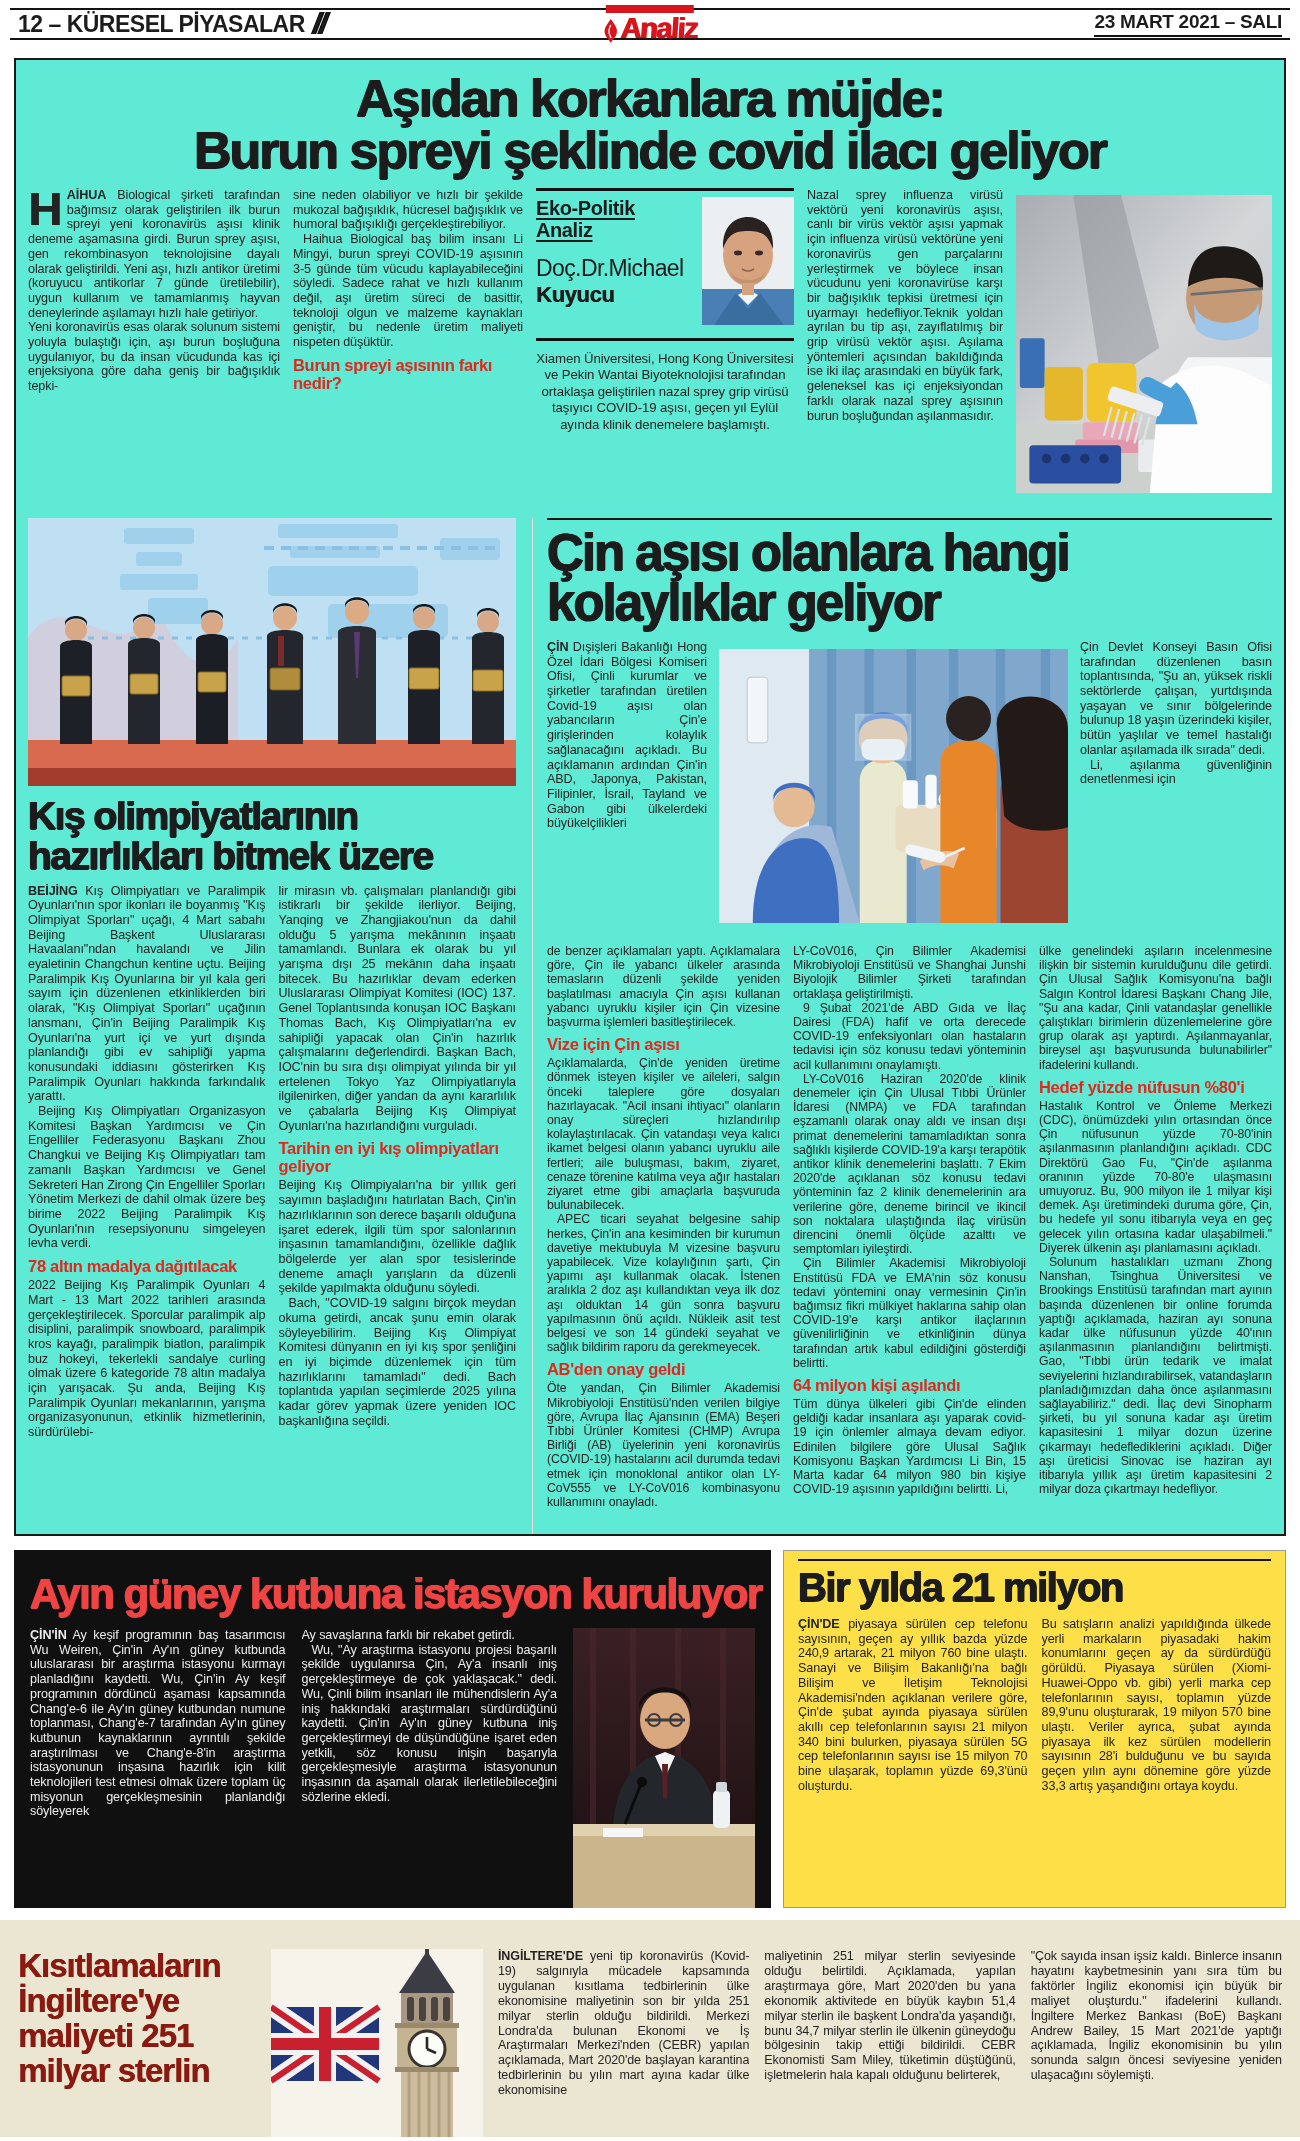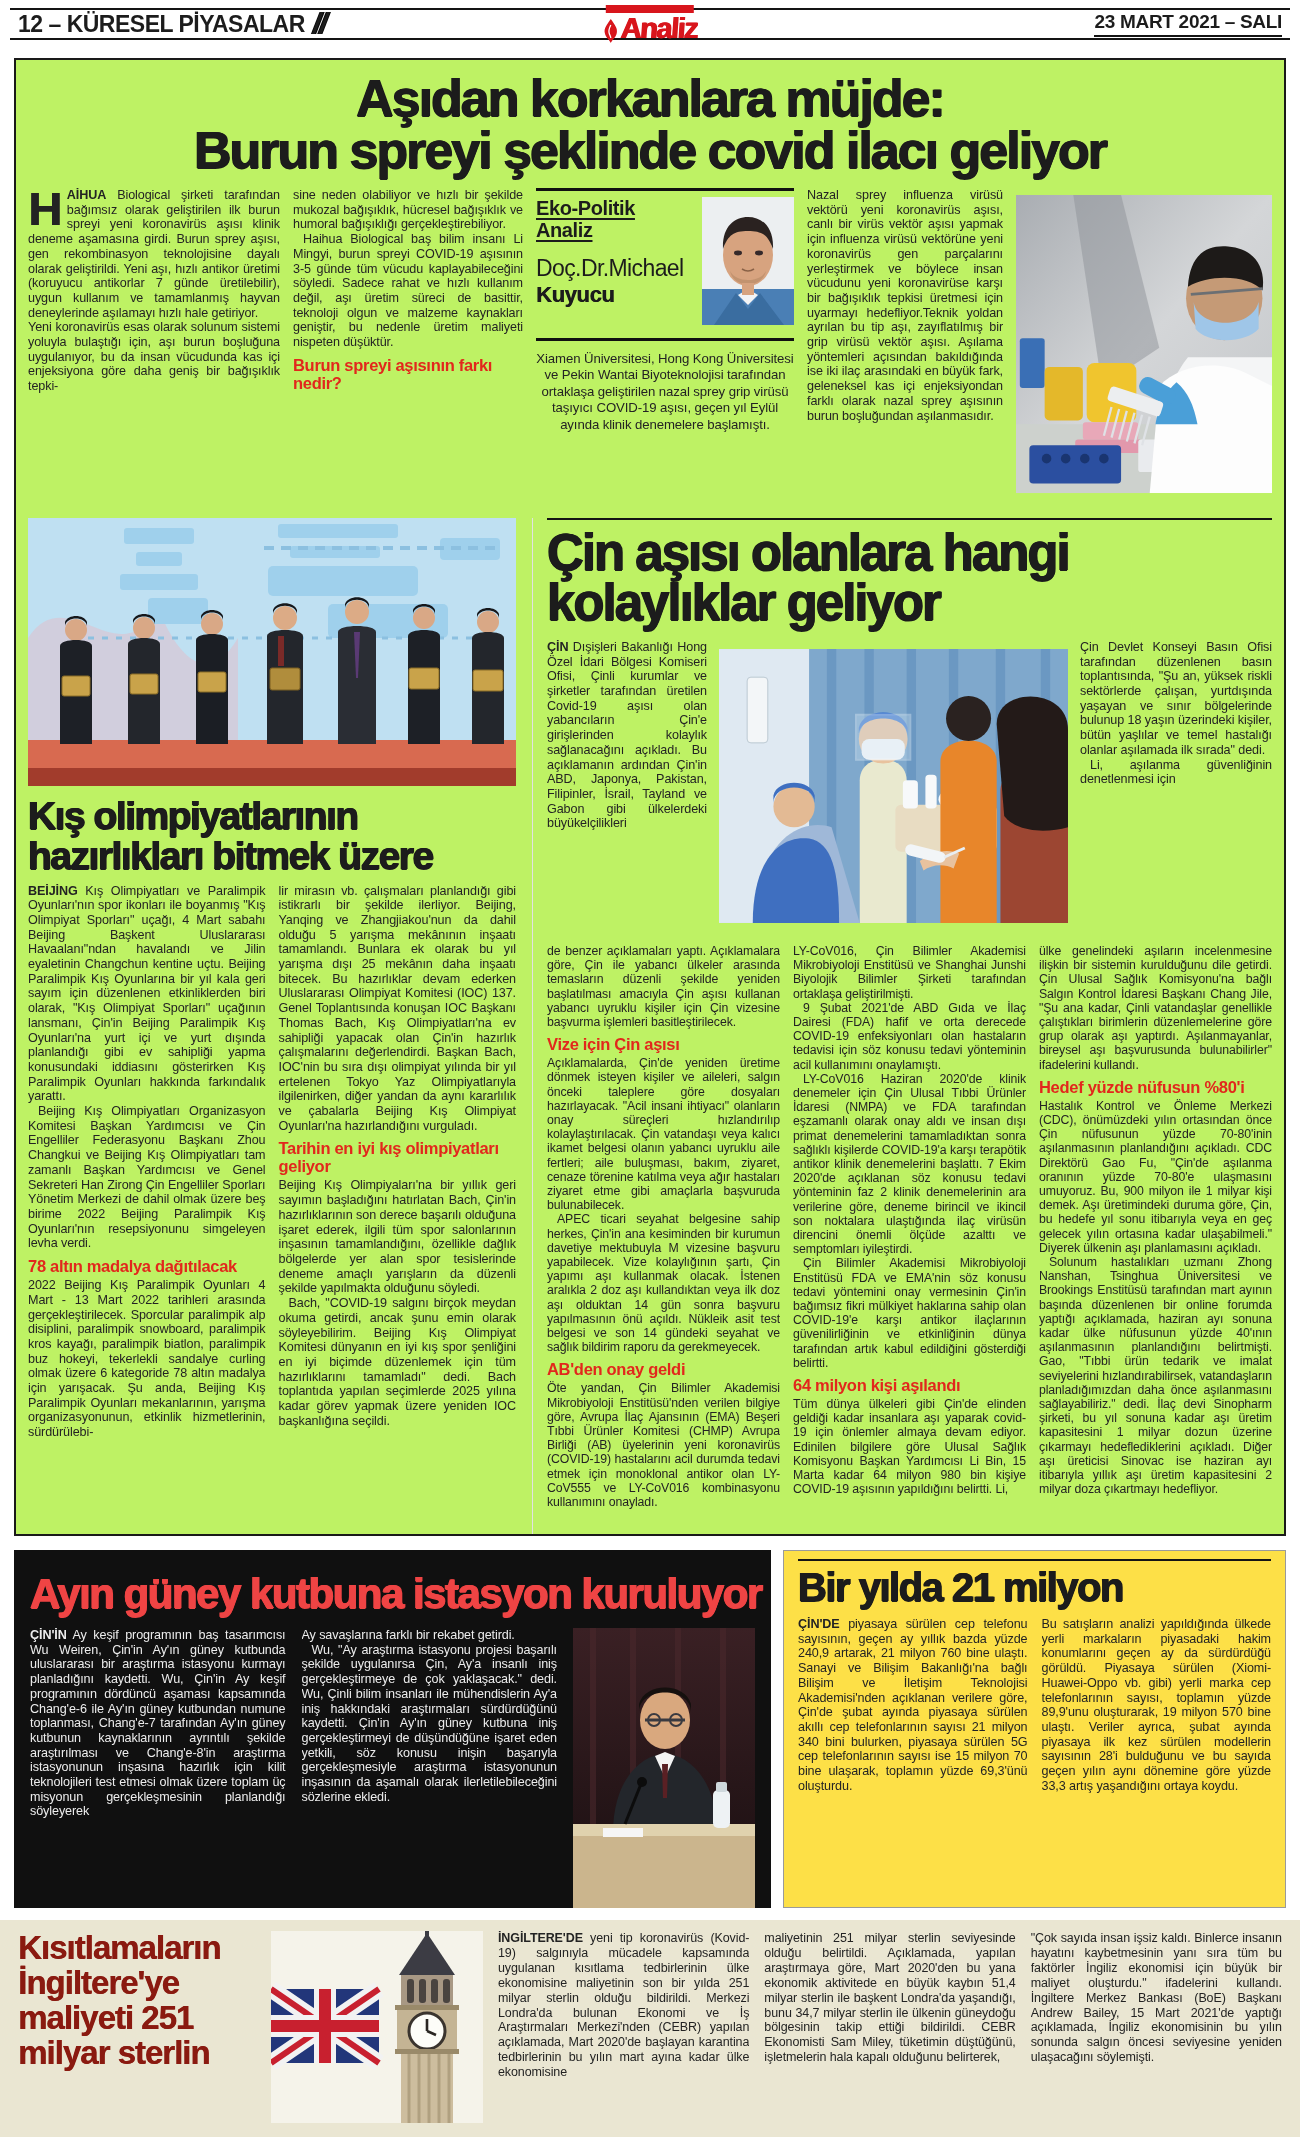--- a/index.html
+++ b/index.html
@@ -14,21 +14,21 @@
     text-shadow:0.8px 0 #000,-0.8px 0 #000; }
   .tb-logo { position:absolute; left:50%; top:50%; transform:translate(-50%,-50%);
     display:flex; flex-direction:column; align-items:center; line-height:1; }
   .logo-tab { width:88px; height:8px; background:#d8151c; margin-bottom:1px; }
   .logo-row { display:flex; align-items:flex-end; gap:2px; }
   .logo-word { color:#d8151c; font-weight:700; font-size:29px; letter-spacing:-1.5px;
     text-shadow:0.8px 0 #d8151c,-0.5px 0 #d8151c; transform:skewX(-4deg); }
   .tb-date { font-size:19px; font-weight:700; border-bottom:2px solid #141414; padding-bottom:2px; letter-spacing:-0.3px; }
 
   
-  .mainbox { margin:18px 14px 0; height:1478px; border:2px solid #1a1a1a; background:#bef264;
+  .mainbox { margin:18px 14px 0; height:1478px; border:2px solid #1a1a1a; background:#5eead4;
     padding:8px 12px; overflow:hidden; }
   .hv { text-shadow:0.7px 0 currentColor,-0.7px 0 currentColor,0 0.5px currentColor; }
   .lead-head { text-align:center; font-size:52px; line-height:1.0; font-weight:700;
     letter-spacing:-2px; margin:4px 0 12px; }
   .lead-cols { display:grid; grid-template-columns:252px 230px 258px 196px 1fr; gap:13px; height:318px; }
   .lead-cols > div { overflow:hidden; }
 
   .bp { font-size:12.6px; line-height:14.7px; text-align:justify; color:#232323; margin:0; letter-spacing:-0.1px; }
   .bp + .bp { text-indent:10px; }
   .bp b { font-weight:700; }
@@ -73,21 +73,21 @@
   .moonbox .bp { color:#ededed; }
 
   .phonebox { border:1px solid #9a9a9a; background:#fde047; padding:8px 14px; overflow:hidden; }
   .phone-rule { border-top:2px solid #141414; margin-bottom:6px; }
   .phonebox h2 { font-size:40px; line-height:1.0; font-weight:700; letter-spacing:-1.5px; margin:2px 0 10px; }
   .phone-grid { display:grid; grid-template-columns:1fr 1fr; gap:14px; height:228px; overflow:hidden; }
   .phone-grid > div { overflow:hidden; }
 
   
   .ukstrip { margin-top:12px; height:217px; background:#eae6d2; display:grid;
-    grid-template-columns:238px 212px 1fr 1fr 1fr; gap:15px; padding:11px 18px 10px; overflow:hidden; }
+    grid-template-columns:238px 212px 1fr 1fr 1fr; gap:15px; padding:29px 18px 10px; overflow:hidden; }
   .uk-head { color:#8a1a10; font-size:33px; line-height:1.06; font-weight:700; letter-spacing:-1px;
     text-shadow:0.5px 0 currentColor; }
   .ukstrip .bp { font-size:12.5px; line-height:14.9px; }
   .ukstrip > div { overflow:hidden; }
 </style>
 </head>
 <body>
 
 <header class="topbar">
   <div class="tb-left">

